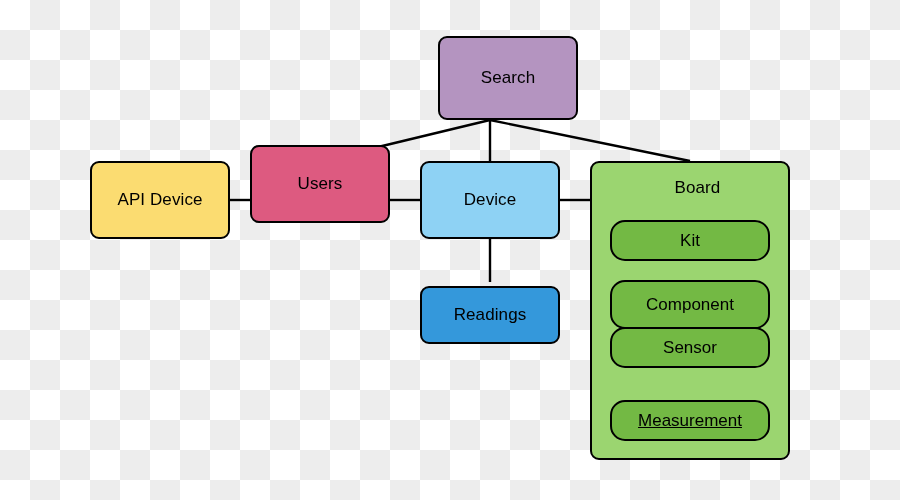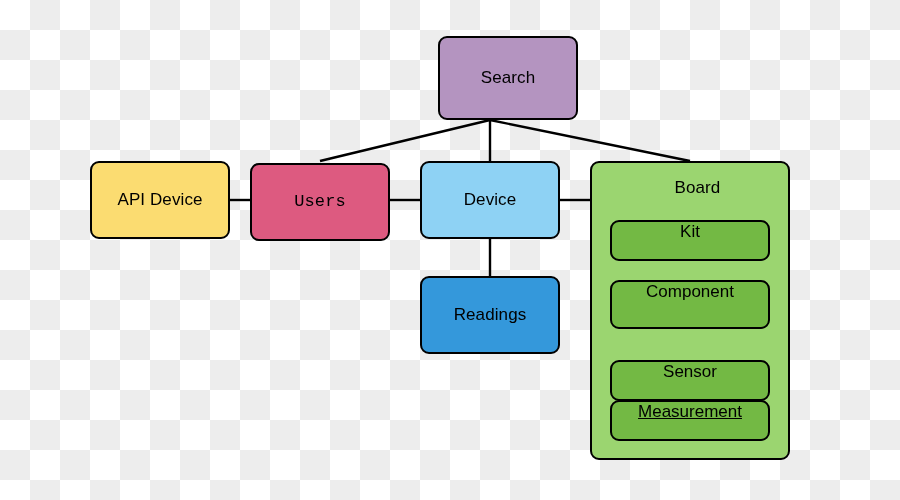--- a/index.html
+++ b/index.html
@@ -56,23 +56,23 @@
     right: 0;
     top: 16px;
     text-align: center;
     font-size: 17px;
     color: #000000;
   }
   .child {
     position: absolute;
     box-sizing: border-box;
     border: 2.6px solid #000000;
-    border-radius: 9px;
+    border-radius: 15px;
     display: flex;
-    align-items: flex-start;
+    align-items: center;
     justify-content: center;
     font-size: 17px;
     color: #000000;
     text-align: center;
   }
 </style>
 </head>
 <body>
 
 <div id="canvas">
@@ -88,38 +88,38 @@
       <line x1="690" y1="321" x2="690" y2="340" stroke="#000000" stroke-width="2.4"></line>
       <line x1="690" y1="381" x2="690" y2="400" stroke="#000000" stroke-width="2.4"></line>
     </svg>
   <div id="nodes-layer">
       <div class="node" style="left: 420px; top: 36px; width: 140px; height: 84px; background: rgb(180, 148, 192); margin-left: 18px;">
         <span>Search</span>
       </div>
       <div class="node" style="left: 90px; top: 161px; width: 140px; height: 78px; background: rgb(251, 220, 113);">
         <span>API Device</span>
       </div>
-      <div class="node" style="left: 250px; top: 163px; width: 140px; height: 78px; background: rgb(221, 90, 128); font-family: Liberation Mono, monospace;">
+      <div class="node" style="left: 250px; top: 145px; width: 140px; height: 78px; background: rgb(221, 90, 128);">
         <span>Users</span>
       </div>
       <div class="node" style="left: 420px; top: 161px; width: 140px; height: 78px; background: rgb(142, 210, 244);">
         <span>Device</span>
       </div>
-      <div class="node" style="left: 420px; top: 276px; width: 140px; height: 78px; background: rgb(52, 152, 219);">
+      <div class="node" style="left: 420px; top: 286px; width: 140px; height: 58px; background: rgb(52, 152, 219);">
         <span>Readings</span>
       </div>
       <div class="node container" style="left: 590px; top: 161px; width: 200px; height: 299px; background: rgb(155, 213, 112);">
         <div class="container-title">Board</div>
       </div>
       <div class="child" style="left: 610px; top: 220px; width: 160px; height: 41px; background: rgb(115, 185, 68);">
         <span>Kit</span>
       </div>
       <div class="child" style="left: 610px; top: 280px; width: 160px; height: 49px; background: rgb(115, 185, 68);">
         <span>Component</span>
       </div>
-      <div class="child" style="left: 610px; top: 360px; width: 160px; height: 41px; background: rgb(115, 185, 68);">
+      <div class="child" style="left: 610px; top: 327px; width: 160px; height: 41px; background: rgb(115, 185, 68);">
         <span>Sensor</span>
       </div>
       <div class="child" style="left: 610px; top: 400px; width: 160px; height: 41px; background: rgb(115, 185, 68); text-decoration: underline;">
         <span>Measurement</span>
       </div>
     </div>
 </div>
 
 </body></html>

